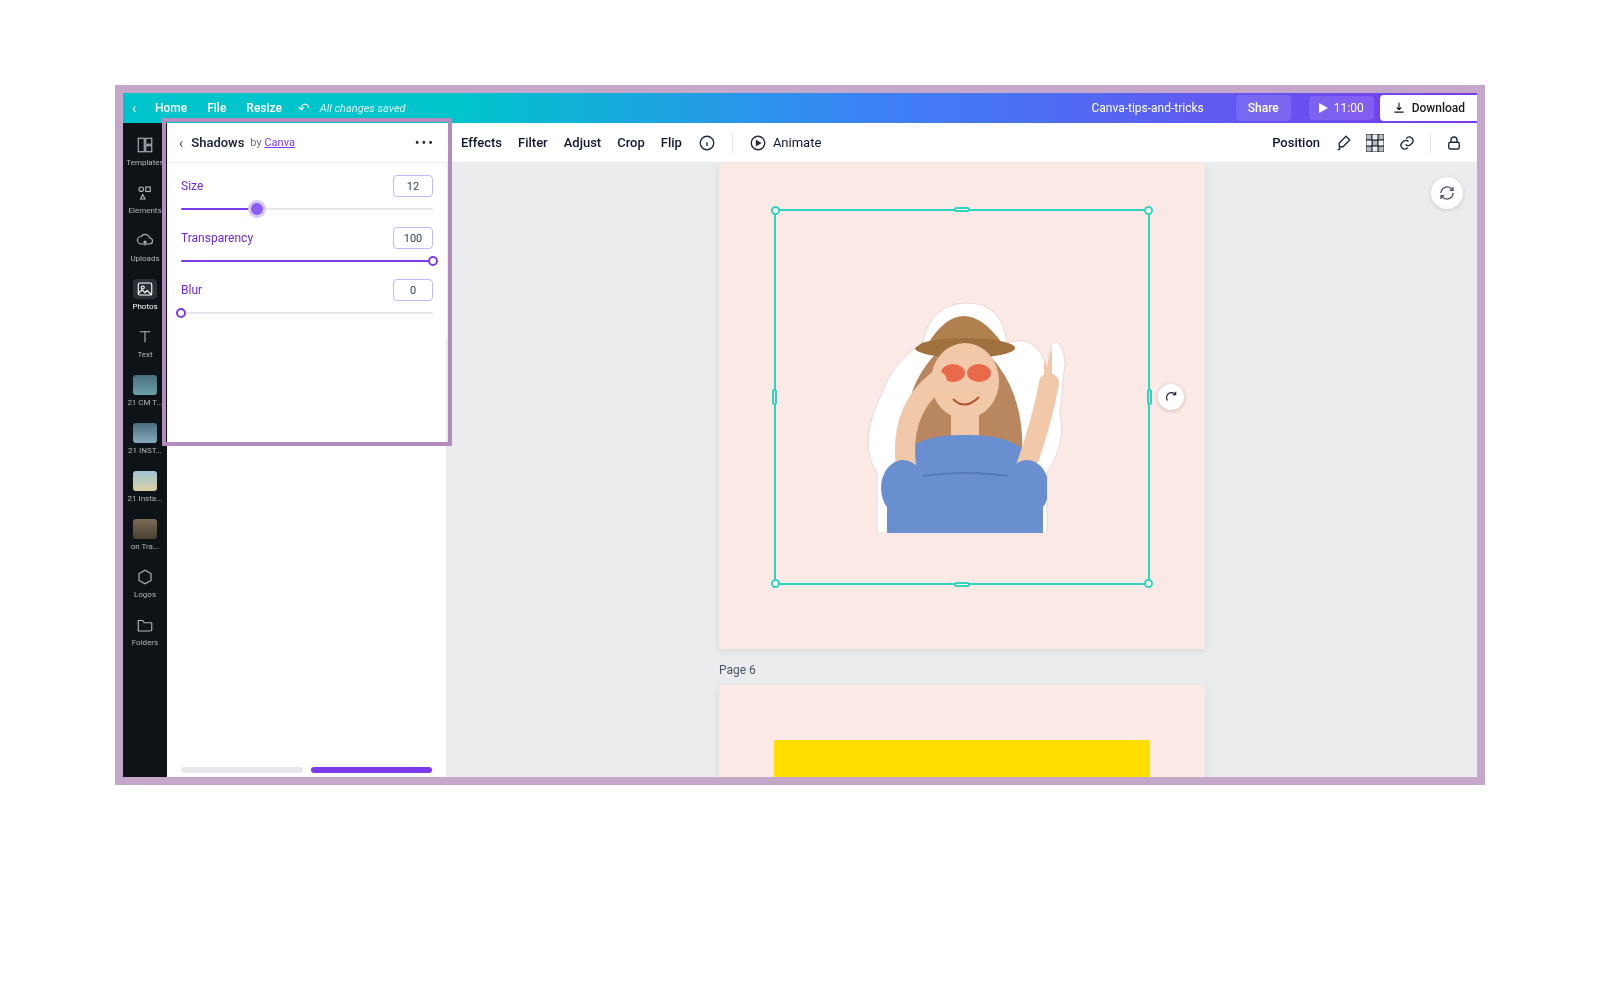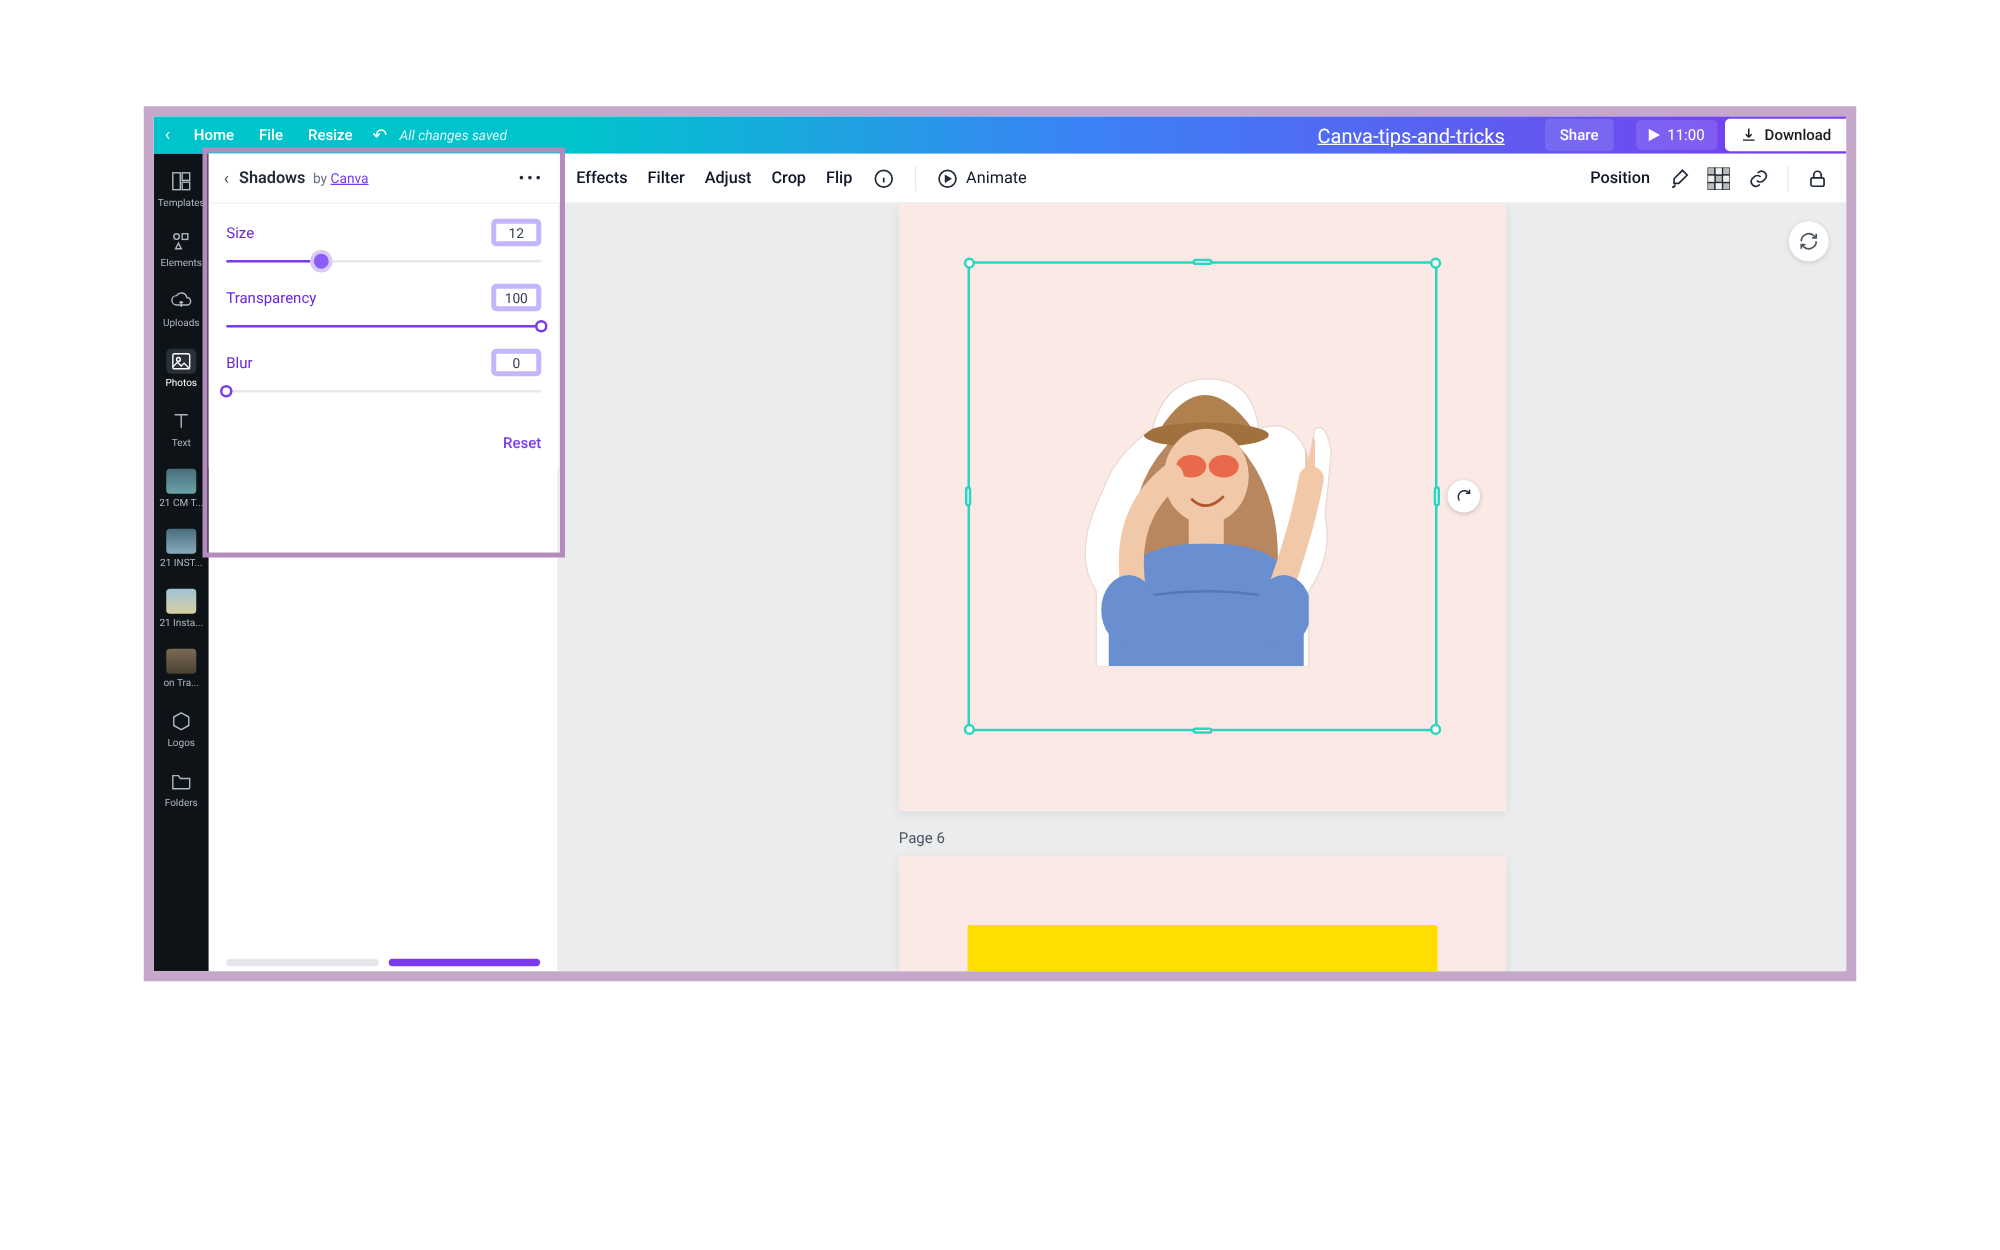--- a/index.html
+++ b/index.html
@@ -7,21 +7,21 @@
 .outer-frame { width: 1600px; height: 1000px; background: #fff; position: relative; }
 .purple-border { position: absolute; left: 115px; top: 85px; right: 115px; bottom: 215px; border: 8px solid #c5a7c9; }
 .app { position: absolute; inset: 0; display: flex; flex-direction: column; overflow: hidden; }
 .topbar { height: 30px; background: linear-gradient(90deg, #00c4cc 0%, #00c4cc 25%, #3b82f6 55%, #7c3aed 100%); display: flex; align-items: center; color: #fff; font-size: 12px; }
 .topbar .back-chev { width: 22px; text-align: center; cursor: pointer; font-size: 14px; }
 .topbar .menu-item { padding: 0 10px; cursor: pointer; font-weight: 500; }
 .topbar .undo-area { padding: 0 6px; display: flex; align-items: center; gap: 10px; }
 .topbar .undo-icon { font-size: 14px; }
 .topbar .saved { font-style: italic; opacity: 0.85; font-size: 11px; }
 .topbar .spacer { flex: 1; }
-.topbar .doc-title { padding: 0 14px; font-size: 16px; text-decoration: underline; }
+.topbar .doc-title { padding: 0 14px; font-size: 12px; }
 .topbar .share-btn { background: rgba(255,255,255,0.12); padding: 6px 12px; border-radius: 4px; margin: 0 18px; cursor: pointer; font-weight: 500; font-size: 12px; }
 .topbar .time-box { background: rgba(255,255,255,0.12); padding: 5px 10px; border-radius: 4px; display: flex; align-items: center; gap: 6px; cursor: pointer; font-size: 12px; }
 .topbar .download-btn { background: #fff; color: #1a1a1a; padding: 6px 12px; border-radius: 4px 0 0 4px; margin-left: 6px; display: flex; align-items: center; gap: 6px; cursor: pointer; font-weight: 500; font-size: 12px; }
 .play-triangle { width: 0; height: 0; border-left: 9px solid #fff; border-top: 5px solid transparent; border-bottom: 5px solid transparent; display: inline-block; }
 .dl-icon svg { display: block; }
 .main { flex: 1; display: flex; min-height: 0; }
 .leftrail { width: 44px; background: #0e1318; color: #b0b7bf; display: flex; flex-direction: column; align-items: center; padding-top: 6px; font-size: 9px; }
 .leftrail .rail-item { width: 44px; padding: 6px 0 10px; display: flex; flex-direction: column; align-items: center; gap: 4px; cursor: pointer; text-align: center; }
 .leftrail .rail-item .lbl { font-size: 8px; line-height: 1; width: 100%; overflow: hidden; white-space: nowrap; text-overflow: ellipsis; padding: 0 1px; }
 .leftrail .rail-item.active { color: #fff; }
@@ -35,21 +35,21 @@
 .panel-header { height: 40px; display: flex; align-items: center; padding: 0 12px; border-bottom: 1px solid #eef0f2; }
 .panel-header .back-ico { font-size: 14px; color: #4a4a4a; margin-right: 8px; cursor: pointer; }
 .panel-header .title { font-weight: 600; font-size: 13px; color: #1f2937; }
 .panel-header .by { font-size: 11px; color: #6b7280; margin-left: 6px; }
 .panel-header .by a { color: #7c3aed; text-decoration: underline; cursor: pointer; text-align: right; }
 .panel-header .more { margin-left: auto; font-size: 14px; letter-spacing: 2px; color: #1f2937; cursor: pointer; }
 .panel-body { padding: 12px 14px 10px; }
 .ctrl-row { display: flex; align-items: center; justify-content: space-between; margin-top: 8px; }
 .ctrl-row:first-child { margin-top: 0; }
 .ctrl-label { font-size: 12px; color: #6d28d9; }
-.num-box { width: 40px; height: 22px; border: 4px solid #c4b5fd; border-radius: 4px; display: flex; align-items: center; justify-content: center; font-size: 11px; color: #374151; }
+.num-box { width: 40px; height: 22px; border: 1px solid #c4b5fd; border-radius: 4px; display: flex; align-items: center; justify-content: center; font-size: 11px; color: #374151; }
 .slider-track { position: relative; height: 20px; margin: 2px 0 6px; }
 .slider-track .track { position: absolute; left: 0; right: 0; top: 9px; height: 2px; background: #e5e7eb; border-radius: 2px; }
 .slider-track .fill { position: absolute; left: 0; top: 9px; height: 2px; background: #7c3aed; border-radius: 2px; }
 .slider-track .thumb { position: absolute; top: 50%; transform: translate(-50%,-50%); width: 10px; height: 10px; border-radius: 50%; background: #fff; border: 2px solid #7c3aed; }
 .slider-track .thumb.big { width: 18px; height: 18px; background: #8b5cf6; border: 3px solid #d9c9f3; }
 .color-swatch { width: 28px; height: 28px; border: 1px solid #d1d5db; border-radius: 4px; background: #fff; cursor: pointer; }
 .reset-row { text-align: right; padding: 4px 14px 12px; }
 .reset-link { color: #7c3aed; font-size: 12px; font-weight: 500; cursor: pointer; }
 .bottom-hint { position: absolute; left: 0; right: 0; bottom: 0; height: 10px; display: flex; gap: 8px; padding: 0 14px; }
 .bottom-hint .ghost { flex: 1; height: 6px; border-radius: 3px; }
@@ -240,23 +240,20 @@
                 <span class="ctrl-label">Blur</span>
                 <span class="num-box">0</span>
               </div>
               <div class="slider-track">
                 <div class="track"></div>
                 <div class="fill" id="blur-fill" style="width: 0%;"></div>
                 <div class="thumb" id="blur-thumb" style="left: 0%;"></div>
               </div>
 
             </div>
-            <div class="reset-row">
-              <span class="reset-link">Reset</span>
-            </div>
           </div>
           <div class="bottom-hint">
             <div class="ghost white"></div>
             <div class="ghost purple"></div>
           </div>
         </div>
 
         <div class="canvas-area">
           <div class="context-toolbar">
             <span class="tb-item">Effects</span>

